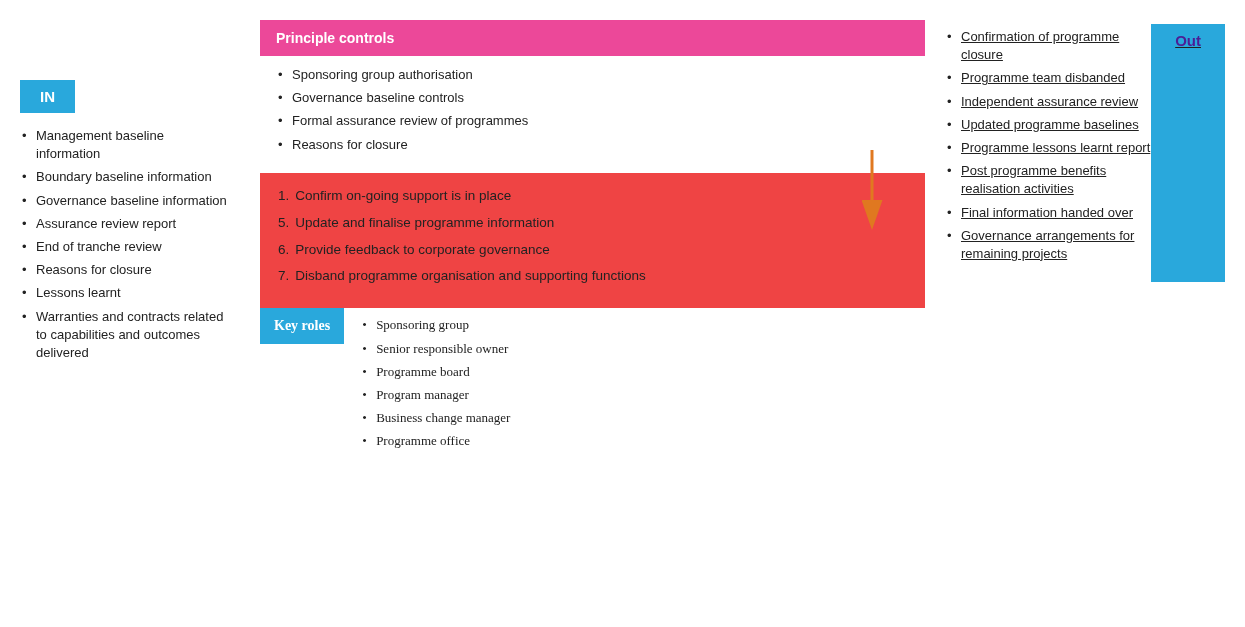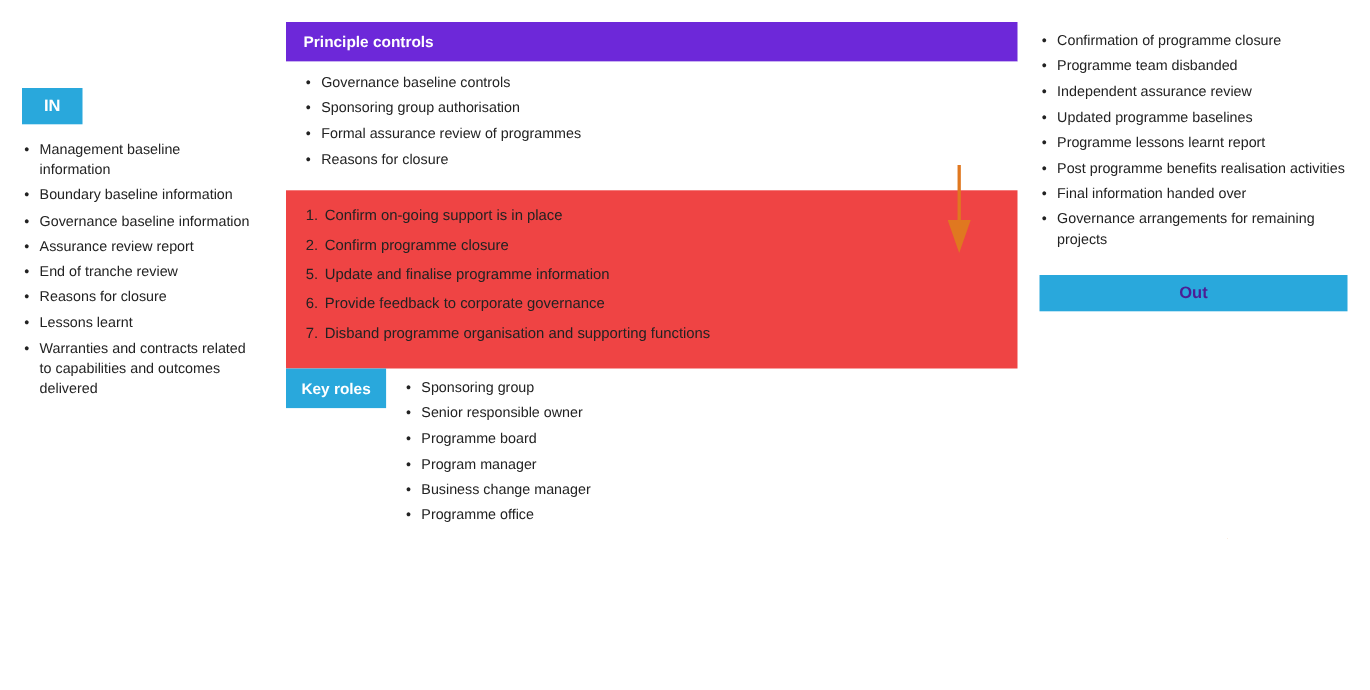--- a/index.html
+++ b/index.html
@@ -60,21 +60,21 @@
 
     
     .middle-col {
       flex: 1;
       display: flex;
       flex-direction: column;
       margin: 0 0 0 30px;
     }
 
     .principle-controls-header {
-      background: #6d28d9;
+      background: #ec4899;
       color: #fff;
       font-weight: bold;
       font-size: 14px;
       padding: 10px 16px;
       margin-bottom: 0;
     }
 
     .principle-controls-body {
       border: none;
       padding: 10px 16px 14px 16px;
@@ -99,20 +99,21 @@
     .step-num {
       font-size: 13.5px;
       margin-right: 6px;
     }
 
     .key-roles-section {
       display: flex;
       flex-direction: row;
       align-items: center;
       margin-top: 0;
+      font-family: Liberation Serif, serif;
     }
 
     .key-roles-label {
       background: #29a8dc;
       color: #fff;
       font-weight: bold;
       font-size: 14px;
       padding: 10px 14px;
       white-space: nowrap;
       align-self: flex-start;
@@ -120,23 +121,23 @@
 
     .key-roles-list-wrap {
       padding: 8px 16px;
     }
 
     
     .right-col {
       width: 280px;
       flex-shrink: 0;
       display: flex;
-      flex-direction: column;
       padding-top: 0;
       margin-left: 20px;
+      text-decoration: underline;
     }
 
     .out-items {
       padding: 8px 0 14px 0;
     }
 
     .out-box {
       background: #29a8dc;
       color: #4c1d95;
       font-weight: bold;
@@ -191,32 +192,31 @@
         <li>Warranties and contracts related to capabilities and outcomes delivered</li>
       </ul>
   </div>
 
   <div class="middle-col">
 
     <div>
       <div class="principle-controls-header">Principle controls</div>
       <div class="principle-controls-body">
         <ul class="bullet-list">
-        <li>Governance baseline controls</li>
-            <li>Sponsoring group authorisation</li>
+        <li>Sponsoring group authorisation</li>
+            <li>Governance baseline controls</li>
             <li>Formal assurance review of programmes</li>
             <li>Reasons for closure</li>
           </ul>
       </div>
     </div>
 
     <div class="steps-box">
       <ol class="steps-list">
       <li><span class="step-num">1.</span><span>Confirm on-going support is in place</span></li>
-          <li><span class="step-num">2.</span><span>Confirm programme closure</span></li>
           <li><span class="step-num">5.</span><span>Update and finalise programme information</span></li>
           <li><span class="step-num">6.</span><span>Provide feedback to corporate governance</span></li>
           <li><span class="step-num">7.</span><span>Disband programme organisation and supporting functions</span></li>
         </ol>
     </div>
 
     <div class="key-roles-section">
       <div class="key-roles-label">Key roles</div>
       <div class="key-roles-list-wrap">
         <ul class="bullet-list">

